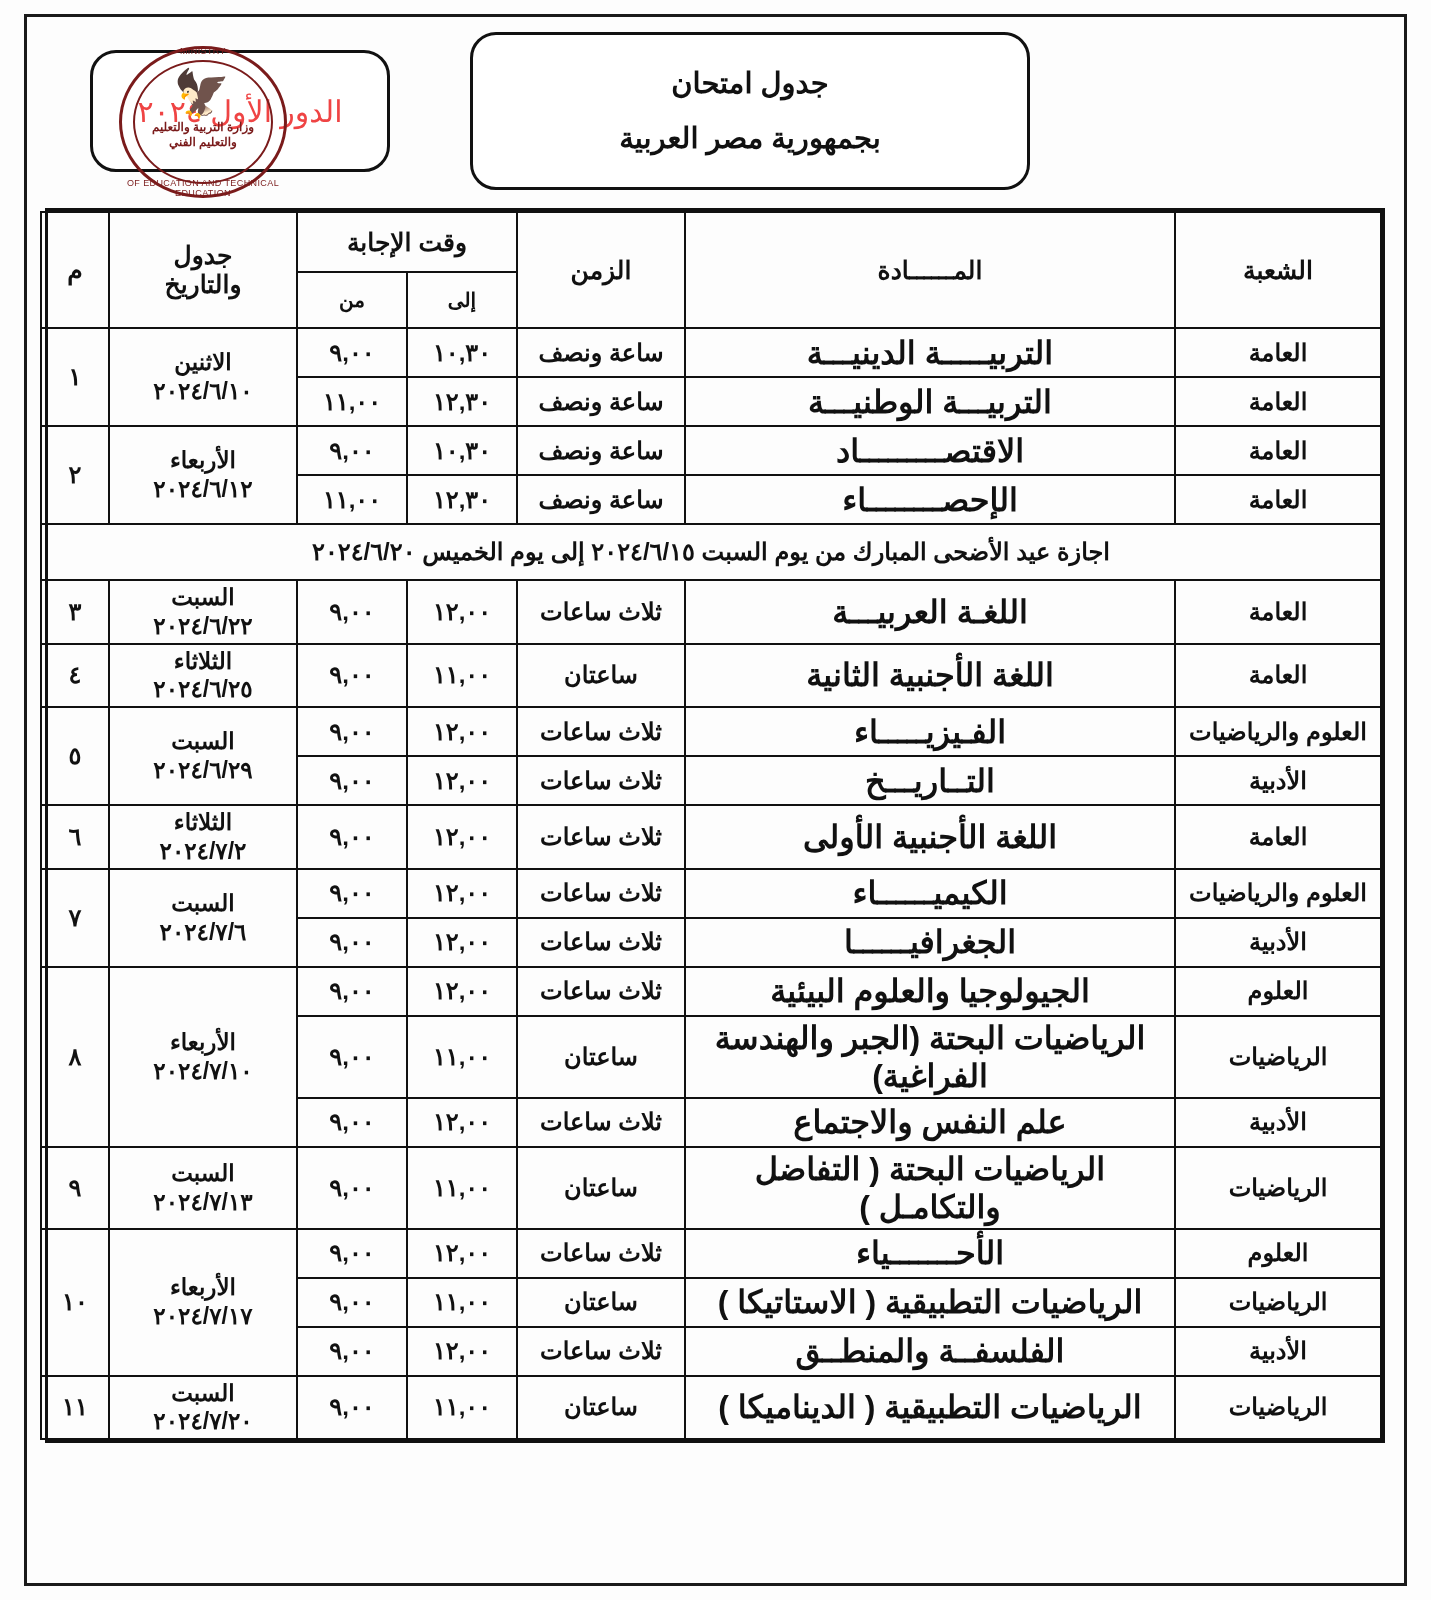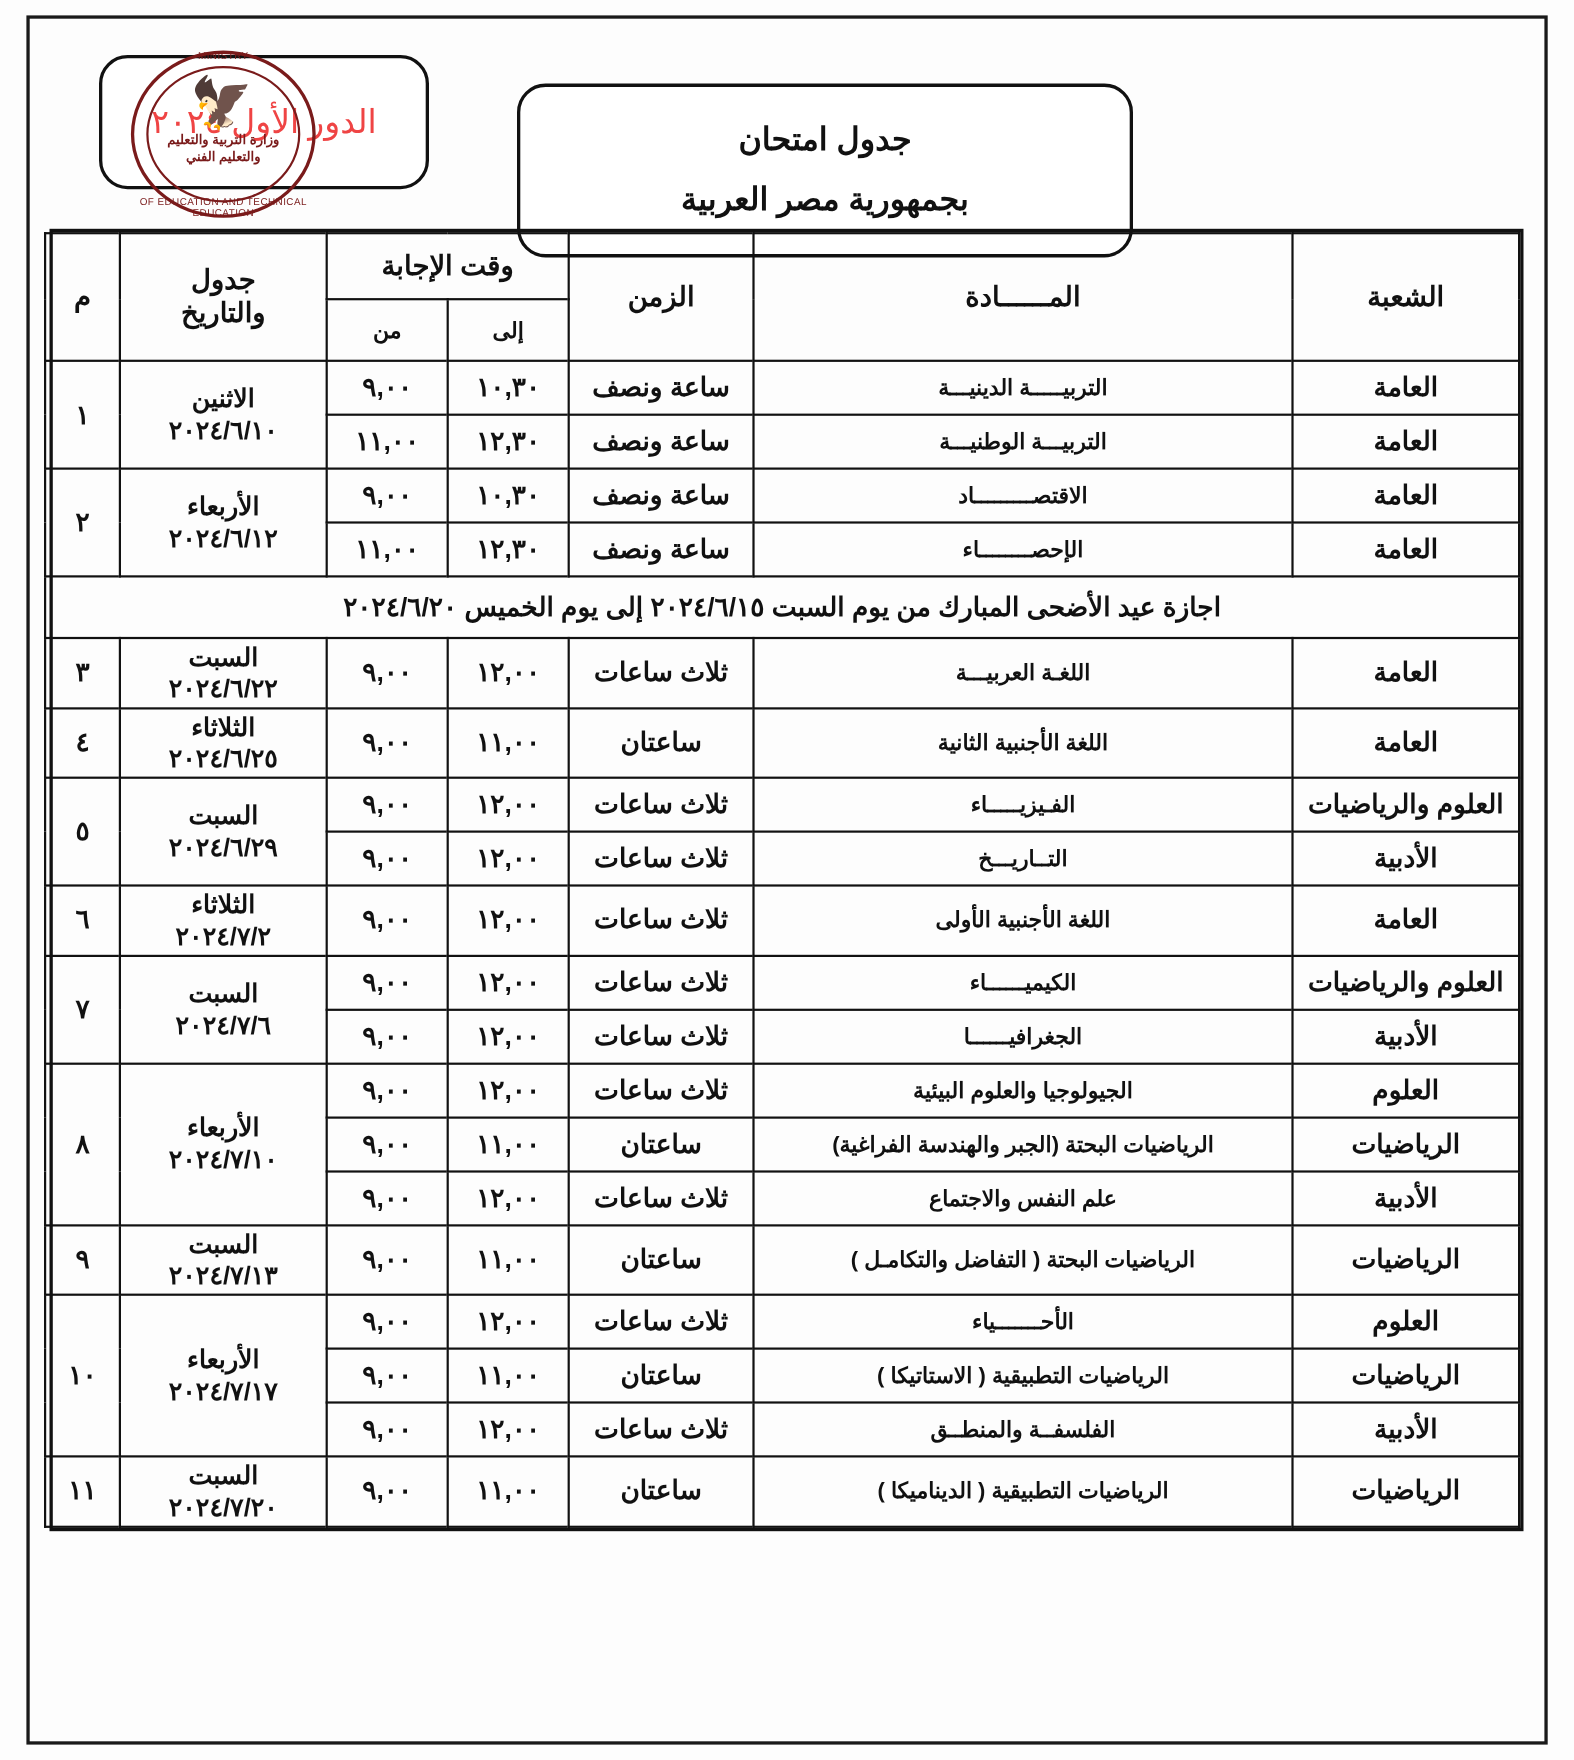--- a/index.html
+++ b/index.html
@@ -48,21 +48,20 @@
     background: #fff;
   }
   .title-box {
     right: 350px;
     top: 12px;
     width: 560px;
     height: 158px;
     flex-direction: column;
     gap: 18px;
     padding: 6px 10px;
-    margin-top: 44px;
   }
   .title-box .line {
     font-weight: bold;
     font-size: 29px;
     letter-spacing: 0px;
     color: #111;
     line-height: 1.28;
     white-space: nowrap;
   }
   .round-id {
@@ -166,21 +165,21 @@
   }
   .col-no     { width: 68px; }
   .col-day    { width: 188px; }
   .col-from   { width: 110px; }
   .col-to     { width: 110px; }
   .col-dur    { width: 168px; }
   .col-subj   { width: 490px; }
   .col-branch { width: 206px; }
 
   tbody td { font-size: 24px; height: 49px; }
-  td.subject { font-size: 20px; letter-spacing: 0.5px; }
+  td.subject { font-size: 32px; letter-spacing: 0.5px; }
   td.daycell { font-size: 23px; line-height: 1.25; }
   td.num { font-size: 24px; }
   td.holiday {
     font-size: 24px;
     height: 56px;
   }
   .two-line { display: block; }
   .sub-head { font-size: 20px; height: 56px; }
 </style>
 </head>

